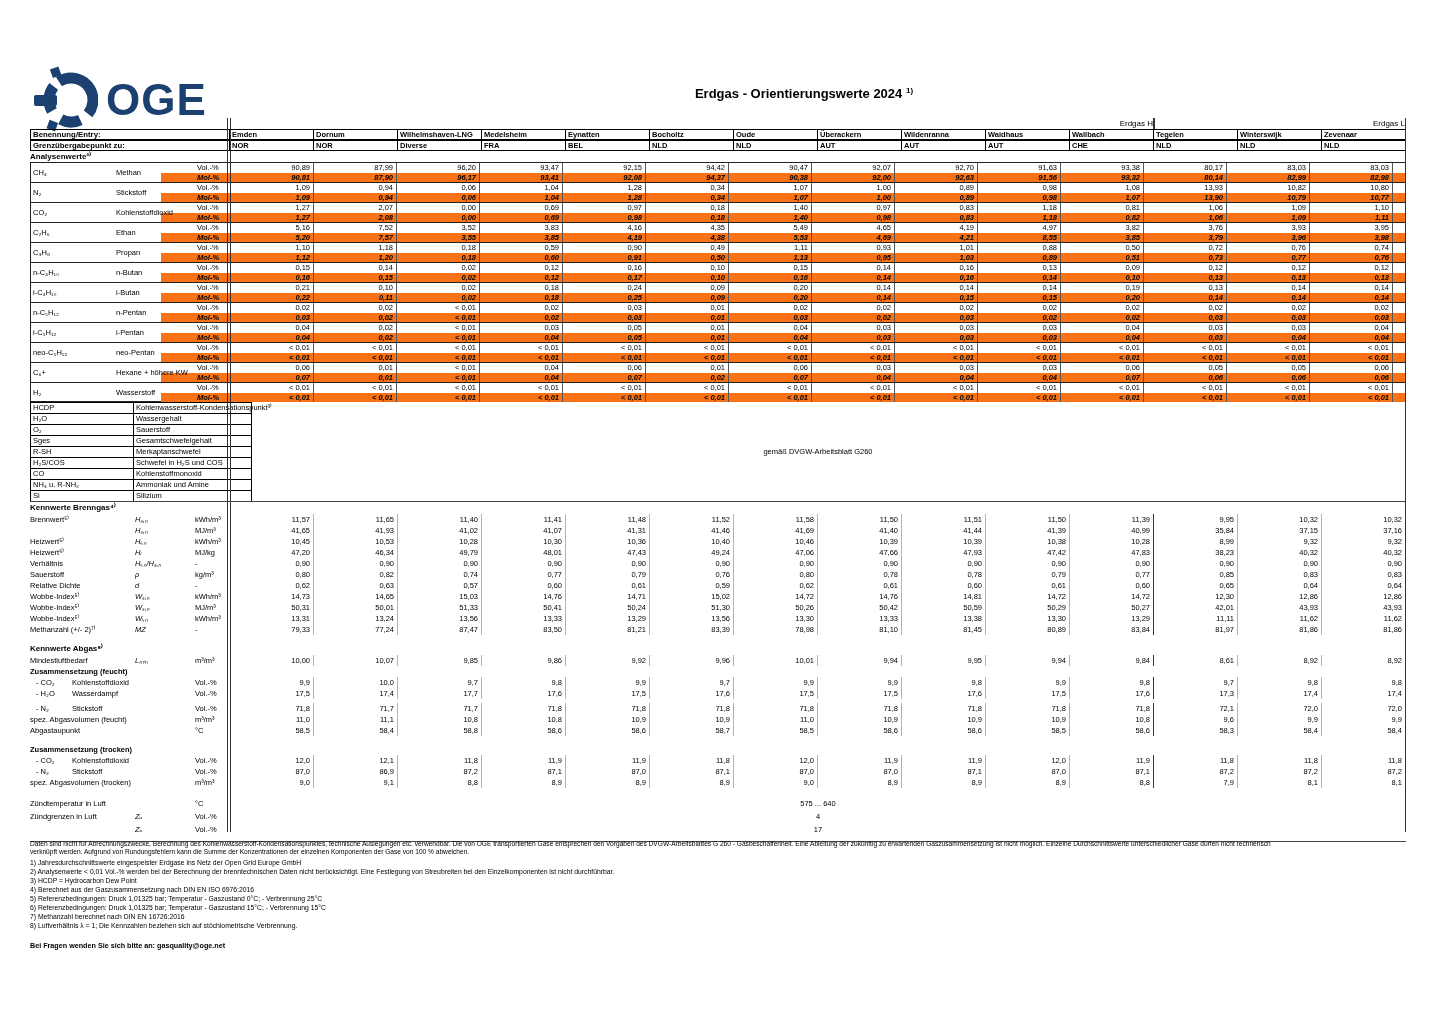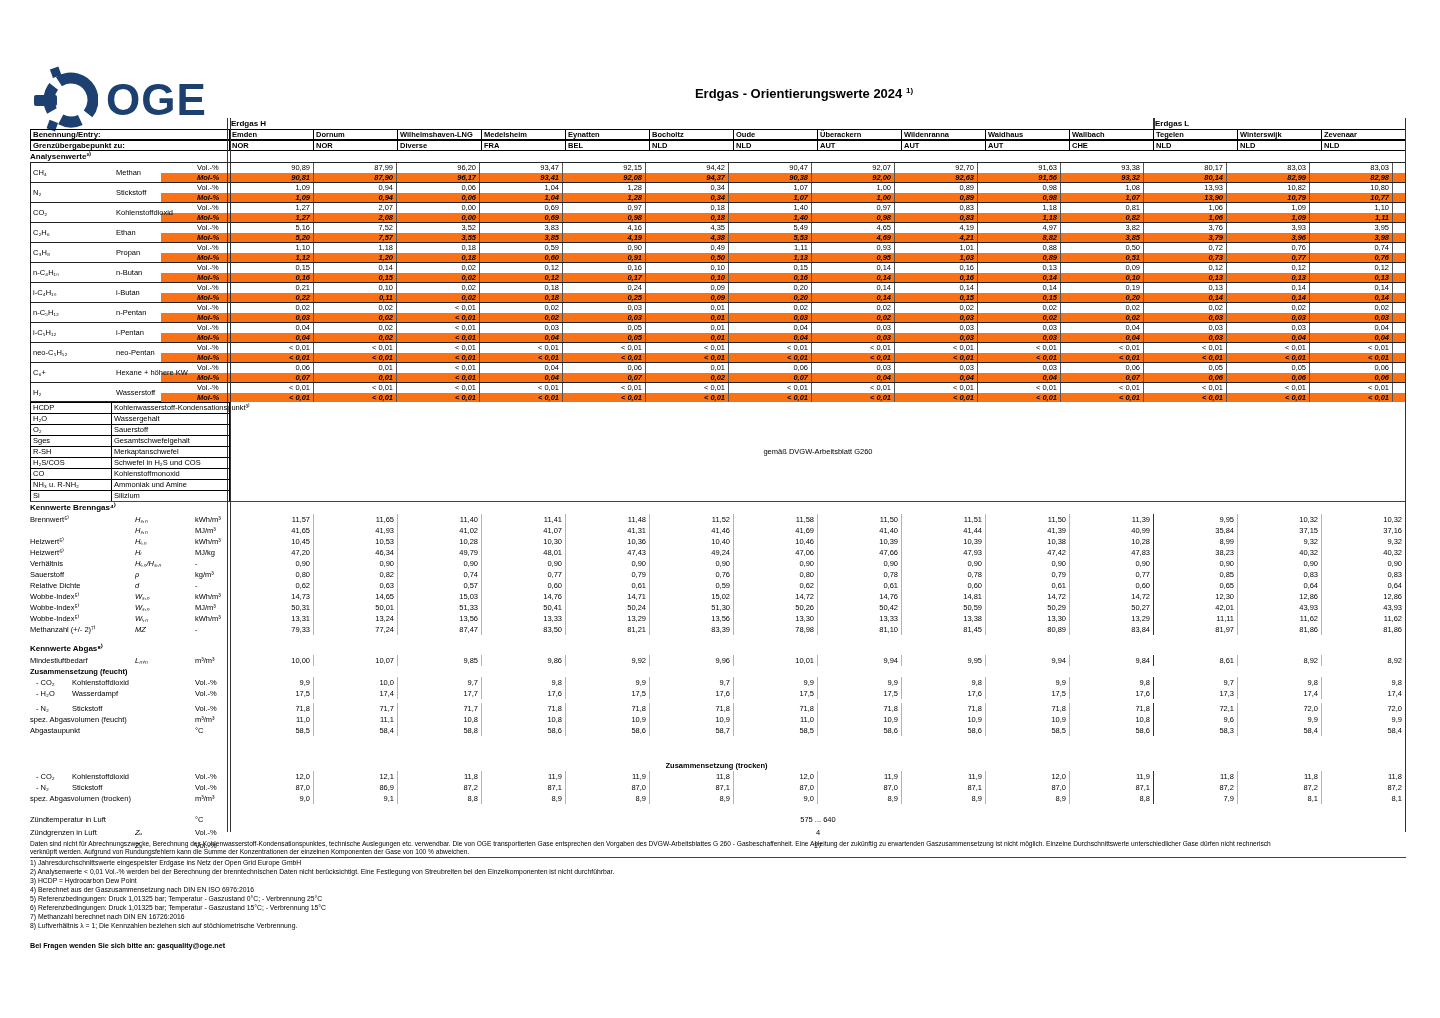--- a/index.html
+++ b/index.html
@@ -9,58 +9,58 @@
   #logo{position:absolute;left:34px;top:64px;display:flex;align-items:center;}
   #logo .oge-text{font-size:44px;font-weight:bold;color:#1c4170;letter-spacing:1px;margin-left:8px;}
   
   #title{position:absolute;top:86px;left:804px;transform:translateX(-50%);
          font-size:13px;font-weight:bold;white-space:nowrap;}
   #title sup{font-size:8px;}
   
   #tbl{position:absolute;left:30px;top:118px;width:1376px;font-size:7.5px;line-height:9.5px;}
   .trow{display:flex;}
   .sp200{width:200px;}
-  .gbox{font-weight:bold;font-size:8px;text-align:left;height:11px;line-height:11px;
+  .gbox{font-weight:normal;font-size:8px;text-align:right;height:11px;line-height:11px;
         border-left:1px solid #333;border-right:1px solid #333;box-sizing:border-box;}
   .g-h{width:924px;} .g-l{width:252px;}
   .lcell{width:200px;box-sizing:border-box;border:1px solid #000;font-weight:bold;
          font-size:7.8px;height:11px;line-height:10px;padding-left:2px;}
   .hcell{width:84px;box-sizing:border-box;border:1px solid #000;border-left:none;
          font-weight:bold;height:11px;line-height:10px;padding-left:2px;overflow:hidden;white-space:nowrap;}
   .sechead-row{height:11px;line-height:11px;font-weight:bold;font-size:8px;}
   
   .comp{position:relative;height:20px;box-sizing:border-box;border:1px solid #222;border-bottom:none;}
   .comp.last{border-bottom:1px solid #222;}
   .symA{position:absolute;left:2px;top:0;height:19px;line-height:19px;white-space:nowrap;}
   .symB{position:absolute;left:85px;top:0;height:19px;line-height:19px;white-space:nowrap;}
   .srow{display:flex;height:9.5px;line-height:9.5px;margin-left:130px;}
   .ucell{width:70px;box-sizing:border-box;padding-left:36px;white-space:nowrap;}
   .vcell{width:84px;box-sizing:border-box;border-right:1px solid #555;border-left:1px solid #555;
          margin-left:-1px;text-align:right;padding-right:3px;overflow:hidden;}
   .srow.mol{background:#f97316;font-weight:bold;font-style:italic;}
   
   #legendwrap{position:relative;height:99px;}
   .lrow{display:flex;height:11px;line-height:10px;}
-  .lsym{width:82px;box-sizing:border-box;border:1px solid #000;border-bottom:none;padding-left:2px;white-space:nowrap;}
+  .lsym{width:104px;box-sizing:border-box;border:1px solid #000;border-bottom:none;padding-left:2px;white-space:nowrap;}
   .lname{width:118px;box-sizing:border-box;border:1px solid #000;border-left:none;border-bottom:none;padding-left:2px;white-space:nowrap;}
   .lrow:last-child .lsym,.lrow:last-child .lname{border-bottom:1px solid #000;}
   #legendnote{position:absolute;left:200px;top:0;width:1176px;height:99px;display:flex;
               align-items:center;justify-content:center;font-size:7.5px;}
   
   .khead{height:12px;line-height:12px;font-weight:bold;font-size:8px;border-top:1px solid #444;}
   .krow{display:flex;height:11px;line-height:11px;}
   .k-label{width:105px;padding-left:0;white-space:nowrap;overflow:hidden;}
   .k-label.indent{width:42px;padding-left:6px;box-sizing:border-box;}
   .k-name{width:108px;white-space:nowrap;overflow:hidden;}
   .k-sym{width:45px;font-style:italic;white-space:nowrap;overflow:hidden;}
   .k-unit{width:50px;box-sizing:border-box;padding-left:15px;white-space:nowrap;}
   .kcell{width:84px;box-sizing:border-box;border-right:1px solid #b3b3b3;text-align:right;padding-right:3px;}
   .kcell.dark{border-right:1px solid #333;}
   .ksub{font-weight:bold;}
-  .gap4{margin-top:4px;} .gap8{margin-top:24px;justify-content:center;}
+  .gap4{margin-top:4px;} .gap8{margin-top:8px;}
   .ign{margin-top:2px;}
   .ignwrap{width:1176px;text-align:center;}
   #igniteblock{margin-top:10px;}
   .botline{border-top:1px solid #444;height:0;margin-top:6px;}
   
   .vline{position:absolute;top:118px;height:714px;width:1px;background:#333;}
   
   #disclaimer{position:absolute;left:30px;top:840px;width:1390px;font-size:6.6px;line-height:7.6px;}
   #footnotes{position:absolute;left:30px;top:858px;width:1200px;font-size:6.8px;line-height:9px;}
   #contact{position:absolute;left:30px;top:941px;font-size:7.2px;font-weight:bold;}
@@ -259,21 +259,21 @@
         <div class="ucell">Mol-%</div>
         <div class="vcell">5,20</div>
         <div class="vcell">7,57</div>
         <div class="vcell">3,55</div>
         <div class="vcell">3,85</div>
         <div class="vcell">4,19</div>
         <div class="vcell">4,38</div>
         <div class="vcell">5,53</div>
         <div class="vcell">4,69</div>
         <div class="vcell">4,21</div>
-        <div class="vcell">8,82</div>
+        <div class="vcell">8,55</div>
         <div class="vcell">3,85</div>
         <div class="vcell">3,79</div>
         <div class="vcell">3,96</div>
         <div class="vcell">3,98</div>
       </div>
     </div>
     <div class="comp">
       <span class="symA">C₃H₈</span>
       <span class="symB">Propan</span>
       <div class="srow vol">

